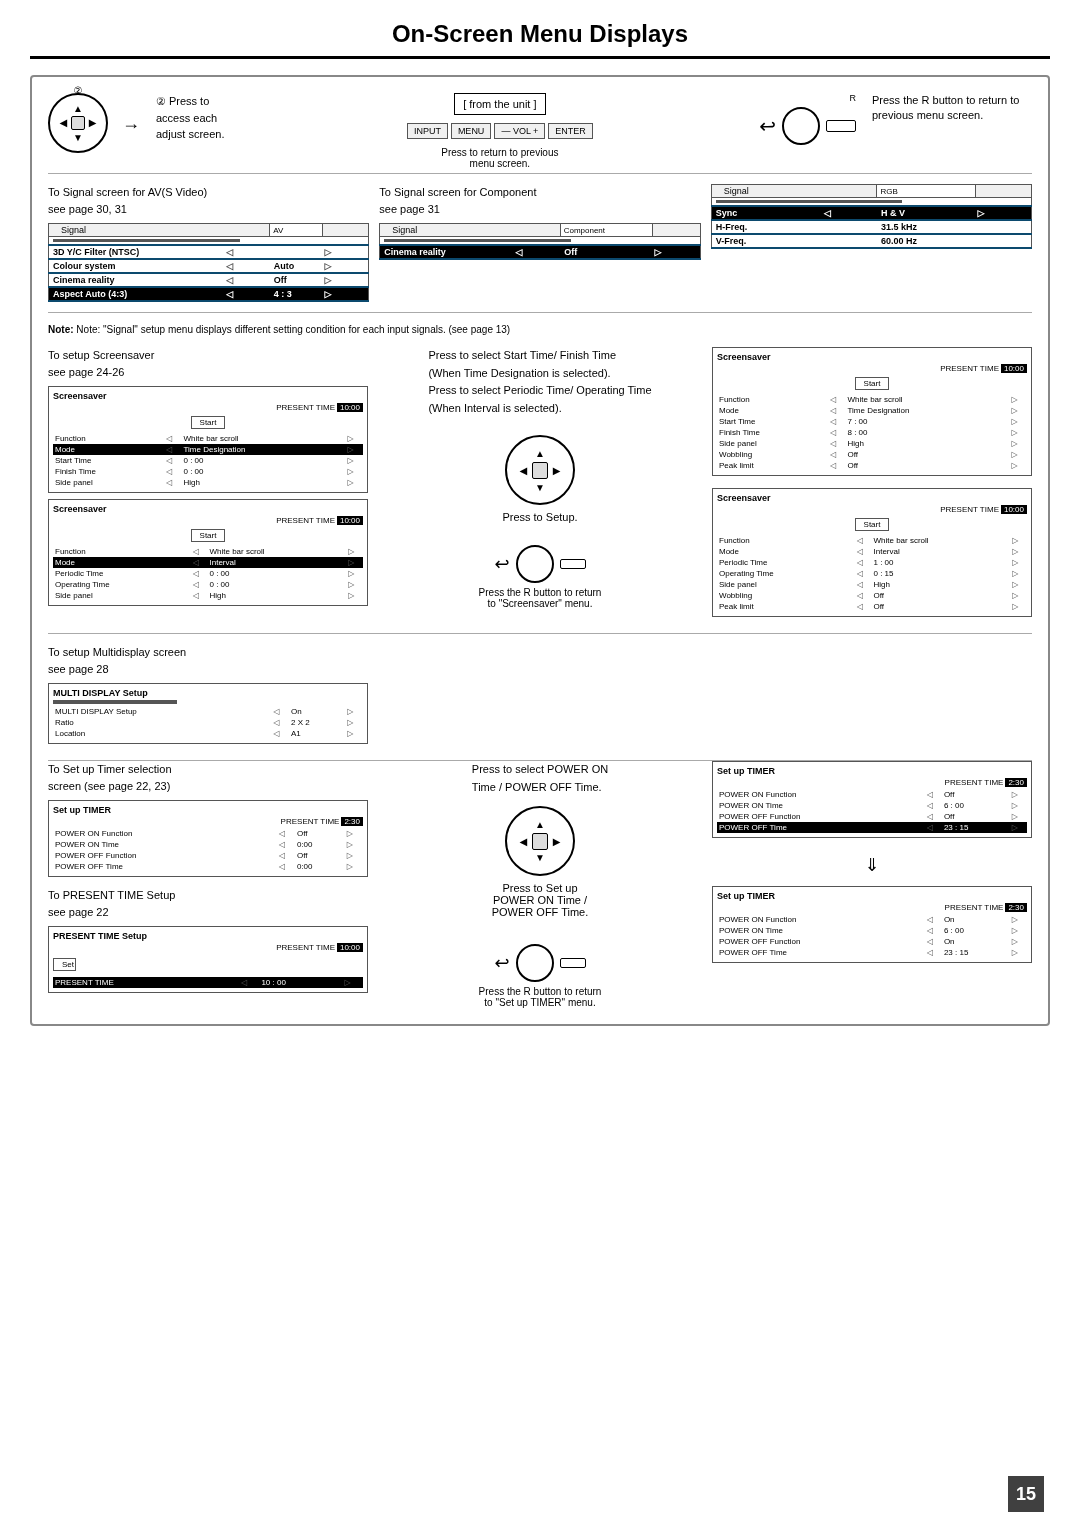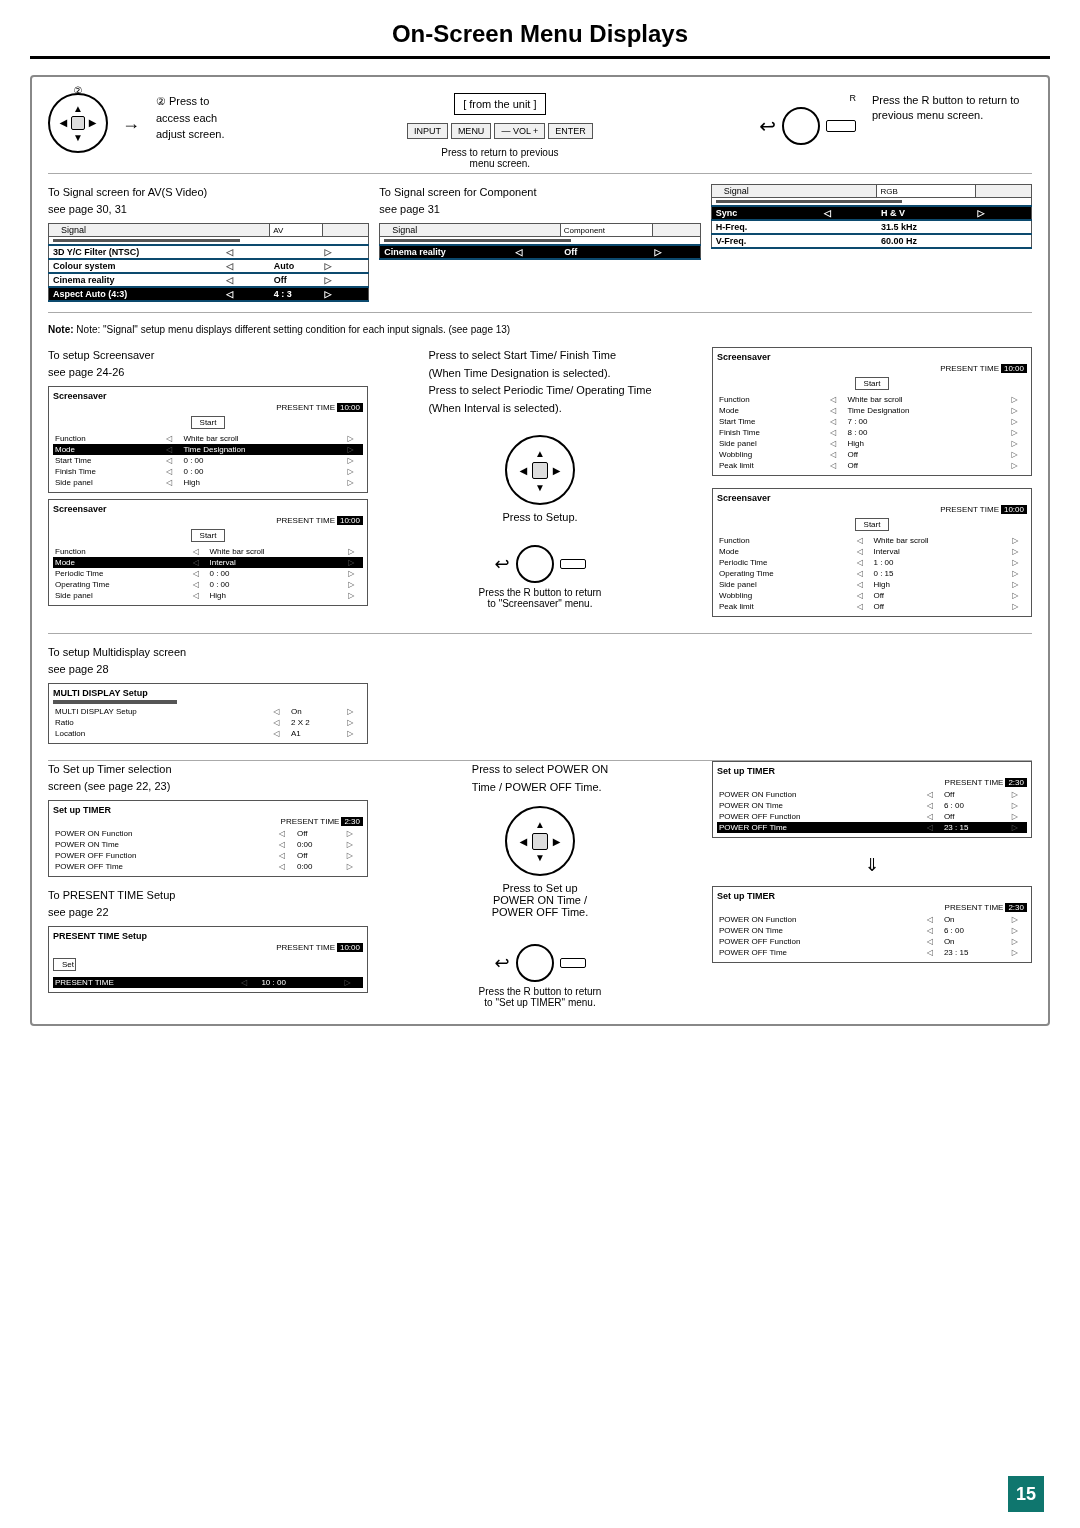--- a/index.html
+++ b/index.html
@@ -256,21 +256,21 @@
       border-top: 1px solid #aaa;
       padding-top: 0;
     }
     
     .page-number {
       position: absolute;
       bottom: 16px;
       right: 36px;
       font-size: 18px;
       font-weight: bold;
-      background: #0f766e;
+      background: #404040;
       color: #fff;
       width: 36px;
       height: 36px;
       display: flex;
       align-items: center;
       justify-content: center;
     }
     
     .multidisplay-section {
       border-top: 1px solid #aaa;

